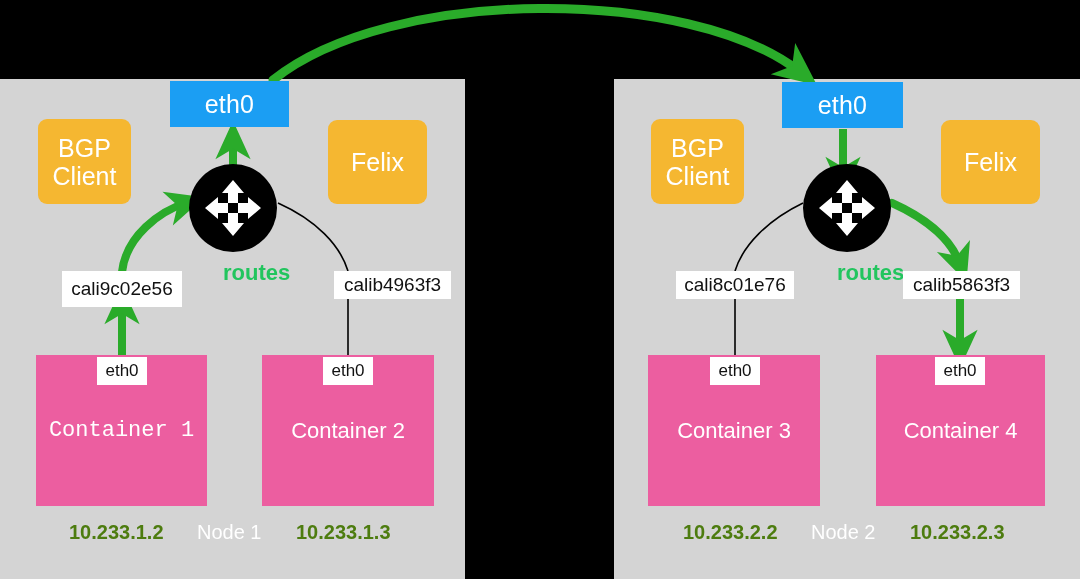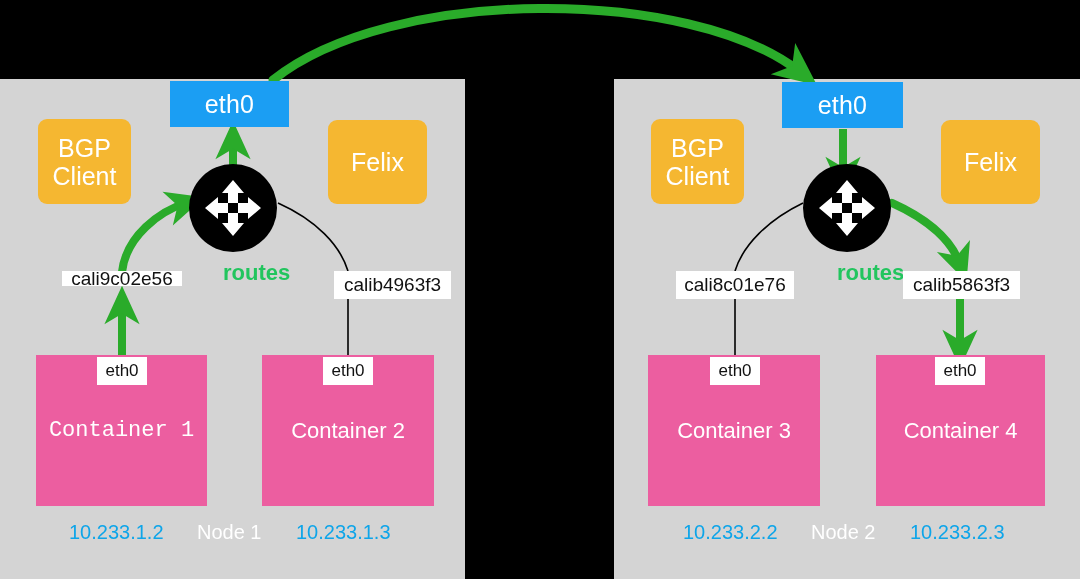--- a/index.html
+++ b/index.html
@@ -70,22 +70,22 @@
     position: absolute;
     font-size: 22px;
     font-weight: bold;
     color: #22c55e;
     white-space: nowrap;
     margin-left: 27px;
   }
   .ip-text {
     position: absolute;
     font-size: 20px;
-    font-weight: normal;
-    color: #0ea5e9;
+    font-weight: bold;
+    color: #4d7c0f;
     white-space: nowrap;
   }
   .node-name {
     position: absolute;
     font-size: 20px;
     color: #ffffff;
     white-space: nowrap;
   }
 </style>
 </head>
@@ -144,21 +144,21 @@
     <g fill="#ffffff">
       <path d="M233,180 l11,13 h-6 v10 h-10 v-10 h-6 z"></path>
       <path d="M233,236 l11,-13 h-6 v-10 h-10 v10 h-6 z"></path>
       <path d="M205,208 l13,-11 v6 h10 v10 h-10 v6 z"></path>
       <path d="M261,208 l-13,-11 v6 h-10 v10 h10 v6 z"></path>
     </g>
   </svg>
 
   <div class="routes-text" style="left:196px; top:260px;">routes</div>
 
-  <div class="box wire-label" style="left:62px; top:271px; width:120px; height:15px;">cali9c02e56</div>
+  <div class="box wire-label" style="left:62px; top:271px; width:120px; height:36px;">cali9c02e56</div>
 
   <div class="box wire-label" style="left:290px; top:271px; width:117px; height:28px;margin-left:44px;">calib4963f3</div>
 
   <div class="box container-box" style="left:36px; top:355px; width:171px; height:151px;font-family:Liberation Mono, monospace;">Container 1</div>
 
   <div class="box veth-label" style="left:97px; top:357px; width:50px; height:28px;">eth0</div>
 
   <div class="box container-box" style="left:262px; top:355px; width:172px; height:151px;">Container  2</div>
 
   <div class="box veth-label" style="left:323px; top:357px; width:50px; height:28px;">eth0</div>

